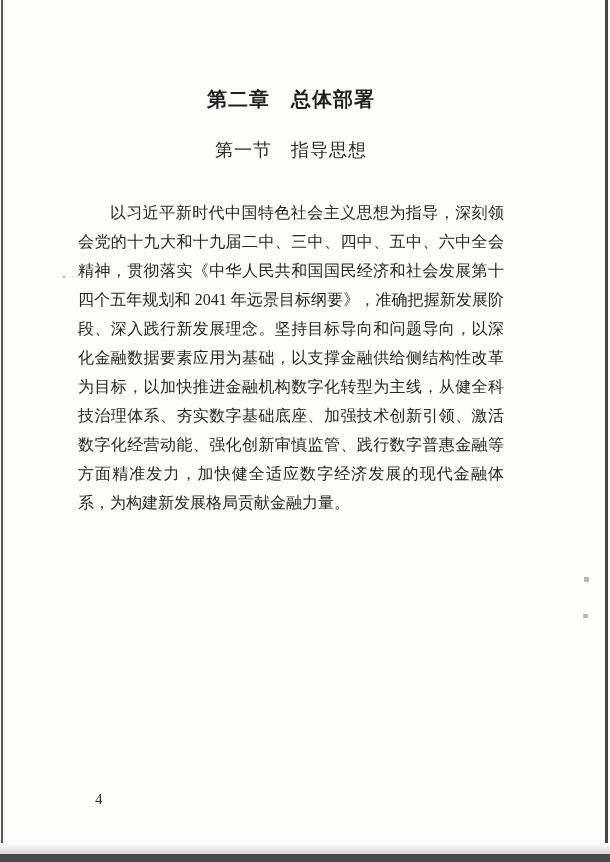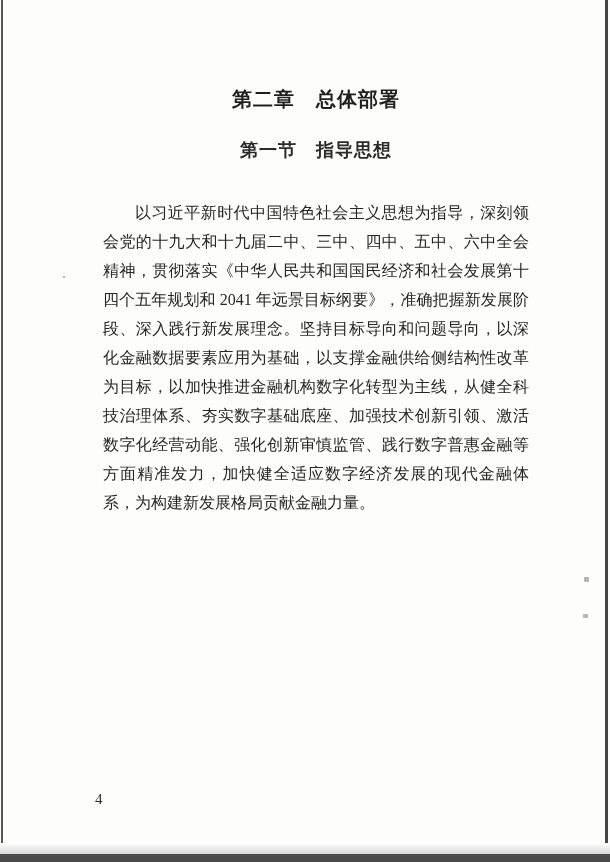--- a/index.html
+++ b/index.html
@@ -16,34 +16,34 @@
   .edge-right  { position:absolute; left:605px; top:0; width:3px; height:100%; background:#454545; }
   .edge-bottom { position:absolute; left:0; bottom:0; width:100%; height:8px; background:#4a4a4a; }
   .edge-bottom-shadow { position:absolute; left:0; bottom:8px; width:100%; height:11px;
     background:linear-gradient(#ffffff, #d8d8d8); }
   .smudge { position:absolute; background:#b5b5b5; border-radius:1px; }
   .smudge-1 { left:584px; top:577px; width:5px; height:5px; }
   .smudge-2 { left:583px; top:614px; width:5px; height:4px; }
   .smudge-3 { left:63px; top:276px; width:2px; height:2px; background:#9a9a9a; }
 
   
-  .content { position:absolute; left:103px; top:0; width:426px; }
+  .content { position:absolute; left:78px; top:0; width:426px; }
   .chapter {
     margin:88px 0 0 0;
     text-align:center;
     font-family:"Liberation Sans", sans-serif;
     font-weight:bold;
     font-size:20px; line-height:22px;
     letter-spacing:1px;
     color:#1f1f1f;
   }
   .section {
     margin:30px 0 0 0;
     text-align:center;
-    font-weight:bold;
+    font-weight:normal;
     font-size:18px; line-height:20px;
     letter-spacing:1px;
     color:#2a2a2a;
   }
   .section-2 { margin-top:28px; }
   .para {
     margin:38px 0 0 0;
     font-size:16px;
     line-height:29px;
     text-align:justify;

